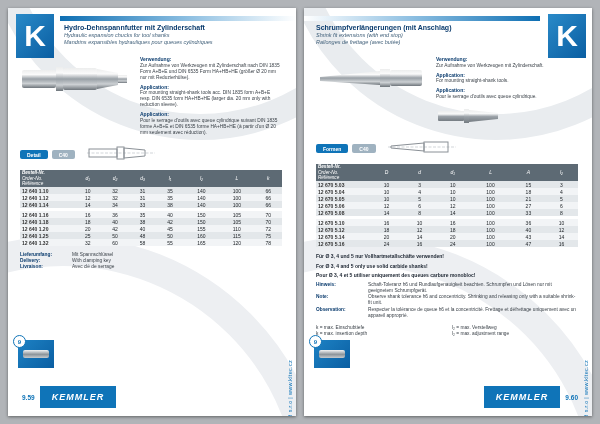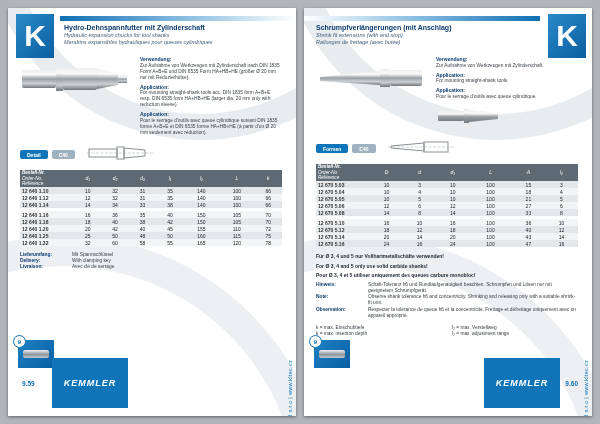--- a/index.html
+++ b/index.html
@@ -95,21 +95,21 @@
     transform:rotate(-90deg); transform-origin:right bottom;
     color:#0f74b8; font-size:5.5px; white-space:nowrap; letter-spacing:.3px;
   }
 
   .footer { position:absolute; bottom:8px; display:flex; align-items:center; gap:5px; z-index:2; }
   .page-left  .footer { left:14px; }
   .page-right .footer { right:14px; }
   .pageno { color:#0f74b8; font-weight:bold; font-size:6.5px; }
   .brand {
     background:#0f74b8; color:#fff; font-weight:bold; font-style:italic;
-    font-size:9px; padding:20px 12px; letter-spacing:1px;margin-left:12px;
+    font-size:9px; padding:6px 12px; letter-spacing:1px;
   }
 </style>
 </head>
 <body>
 
 <div class="spread">
 
   <div class="page page-left">
     <div class="arc arc-top"></div>
     <div class="arc arc-bottom"></div>

